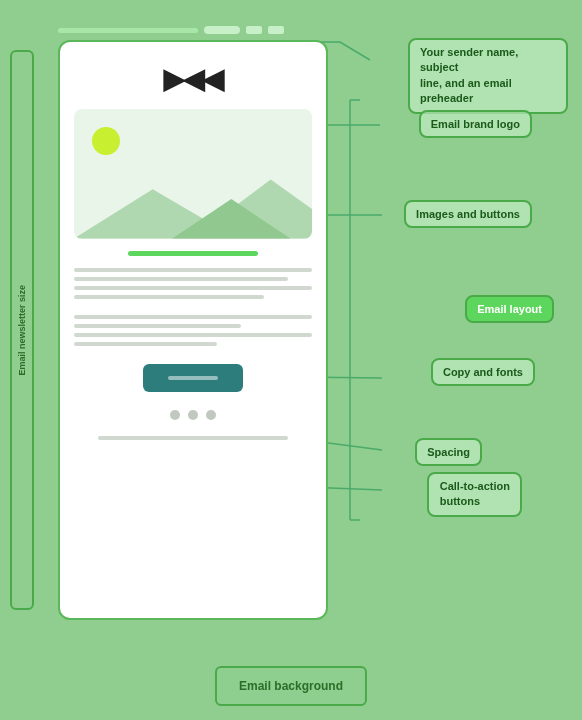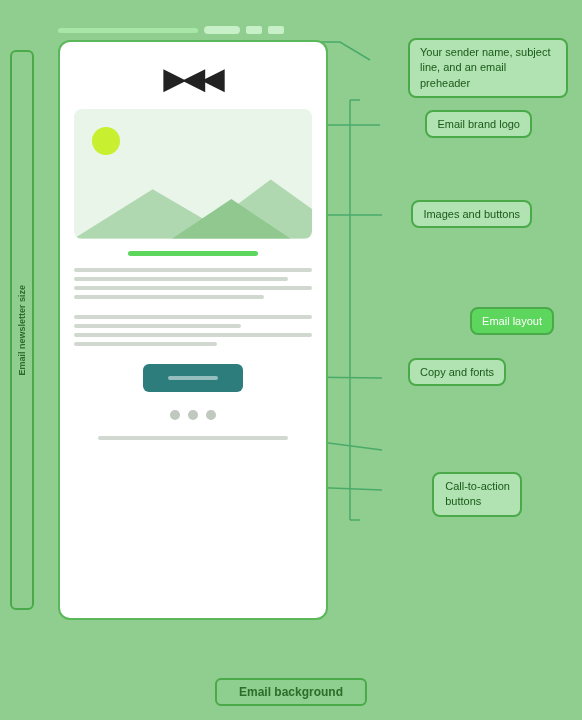--- a/index.html
+++ b/index.html
@@ -242,36 +242,36 @@
     }
 
     
     .email-bg-label {
       position: absolute;
       bottom: 14px;
       left: 50%;
       transform: translateX(-50%);
       border: 2px solid #4aaa4a;
       border-radius: 6px;
-      padding: 5px 22px;
+      padding: 11px 22px;
       font-size: 12px;
       font-weight: 700;
       color: #2a6e2a;
       white-space: nowrap;
       background: rgba(143,206,143,0.3);
     }
 
     
     .callout {
       position: absolute;
       border: 2px solid #4aaa4a;
       border-radius: 8px;
       padding: 5px 10px;
       font-size: 11px;
-      font-weight: 400;
+      font-weight: 700;
       color: #1a5a1a;
       background: rgba(200, 240, 200, 0.6);
       white-space: nowrap;
       line-height: 1.3;
     }
 
     .callout.green-filled {
       background: #5cd65c;
       color: white;
       border-color: #4aaa4a;
@@ -391,28 +391,31 @@
   </div>
 
   <div class="callout" style="right: 50px; top: 110px;">
     <span>Email brand logo</span>
   </div>
 
   <div class="callout" style="right: 50px; top: 200px;">
     <span>Images and buttons</span>
   </div>
 
-  <div class="callout green-filled" style="right: 28px; top: 307px;">
+  <div class="callout green-filled" style="right: 28px; top: 295px;">
     <span>Email layout</span>
   </div>
 
-  <div class="callout" style="right: 76px; top: 358px;">
+  <div class="callout" style="right: 47px; top: 358px;">
     <span>Copy and fonts</span>
   </div>
 
+  <div class="callout" style="right: 100px; top: 438px;">
+    <span>Spacing</span>
+  </div>
 
   <div class="callout" style="right: 60px; top: 472px; white-space: normal; line-height: 1.4; max-width: 120px; padding-left: 11px;">
     <span style="white-space: pre-line;">Call-to-action
 buttons</span>
   </div>
 
   <div class="email-bg-label">
     <span>Email background</span>
   </div>
 

